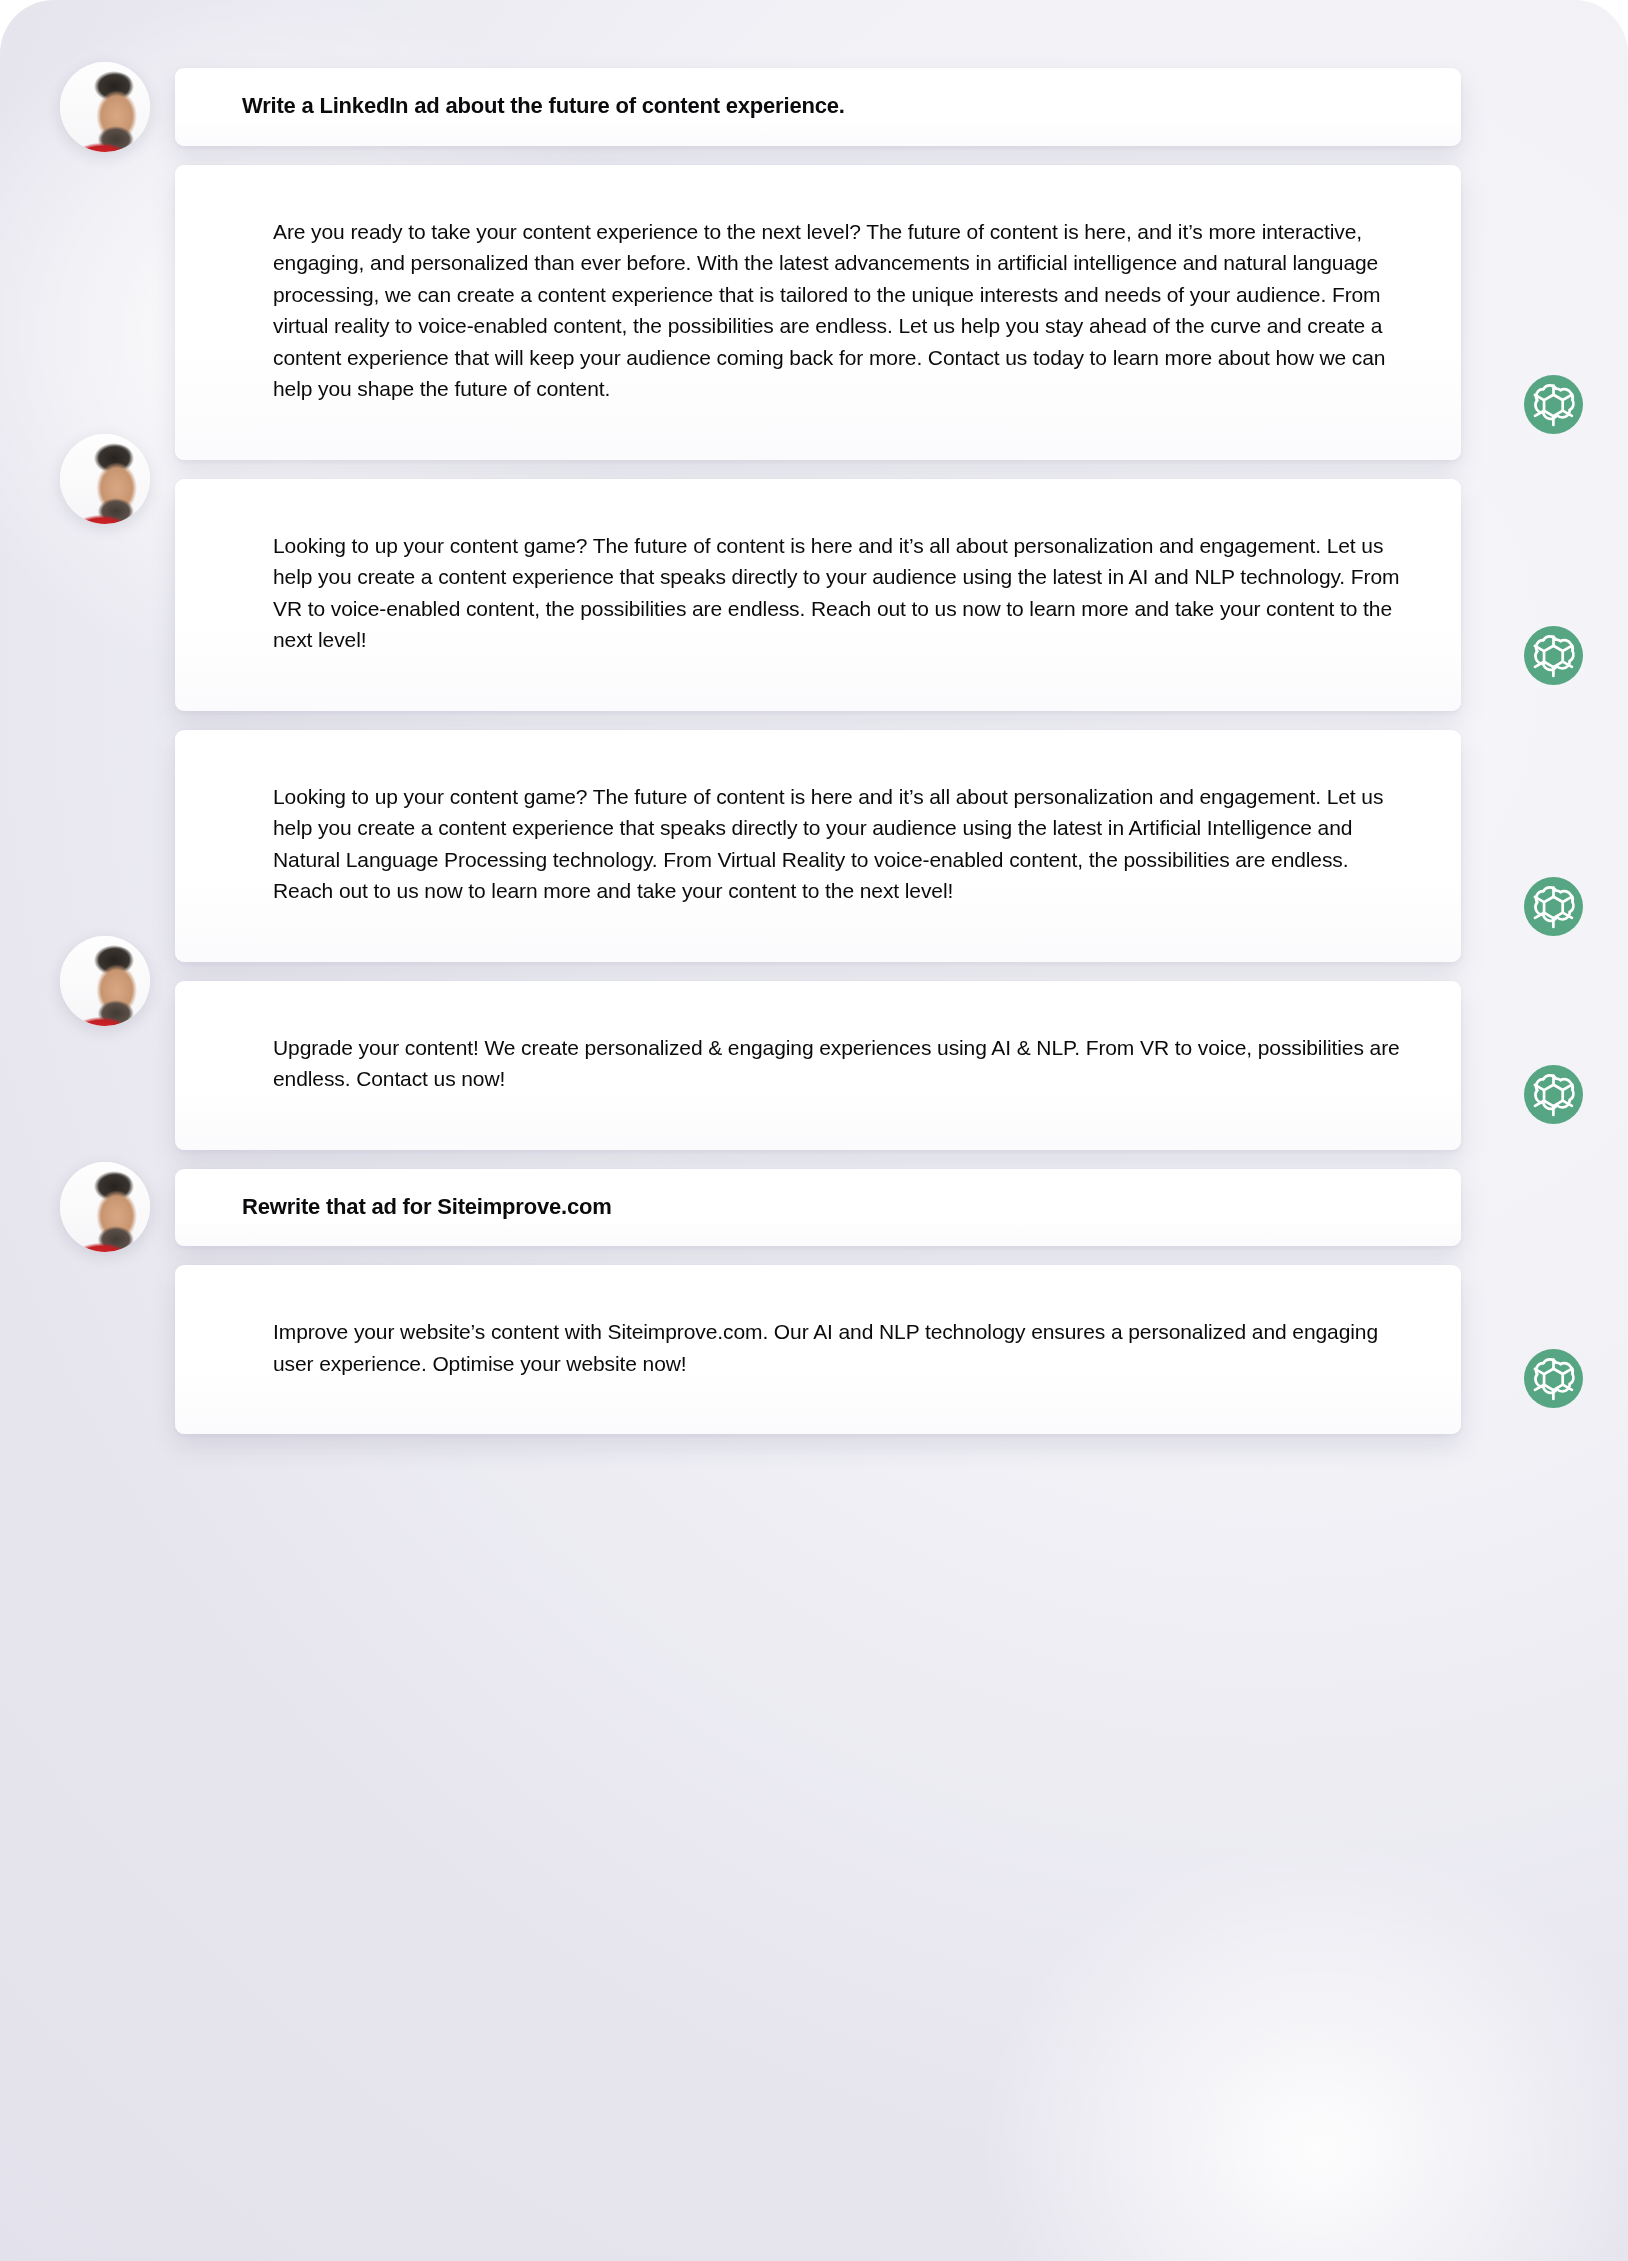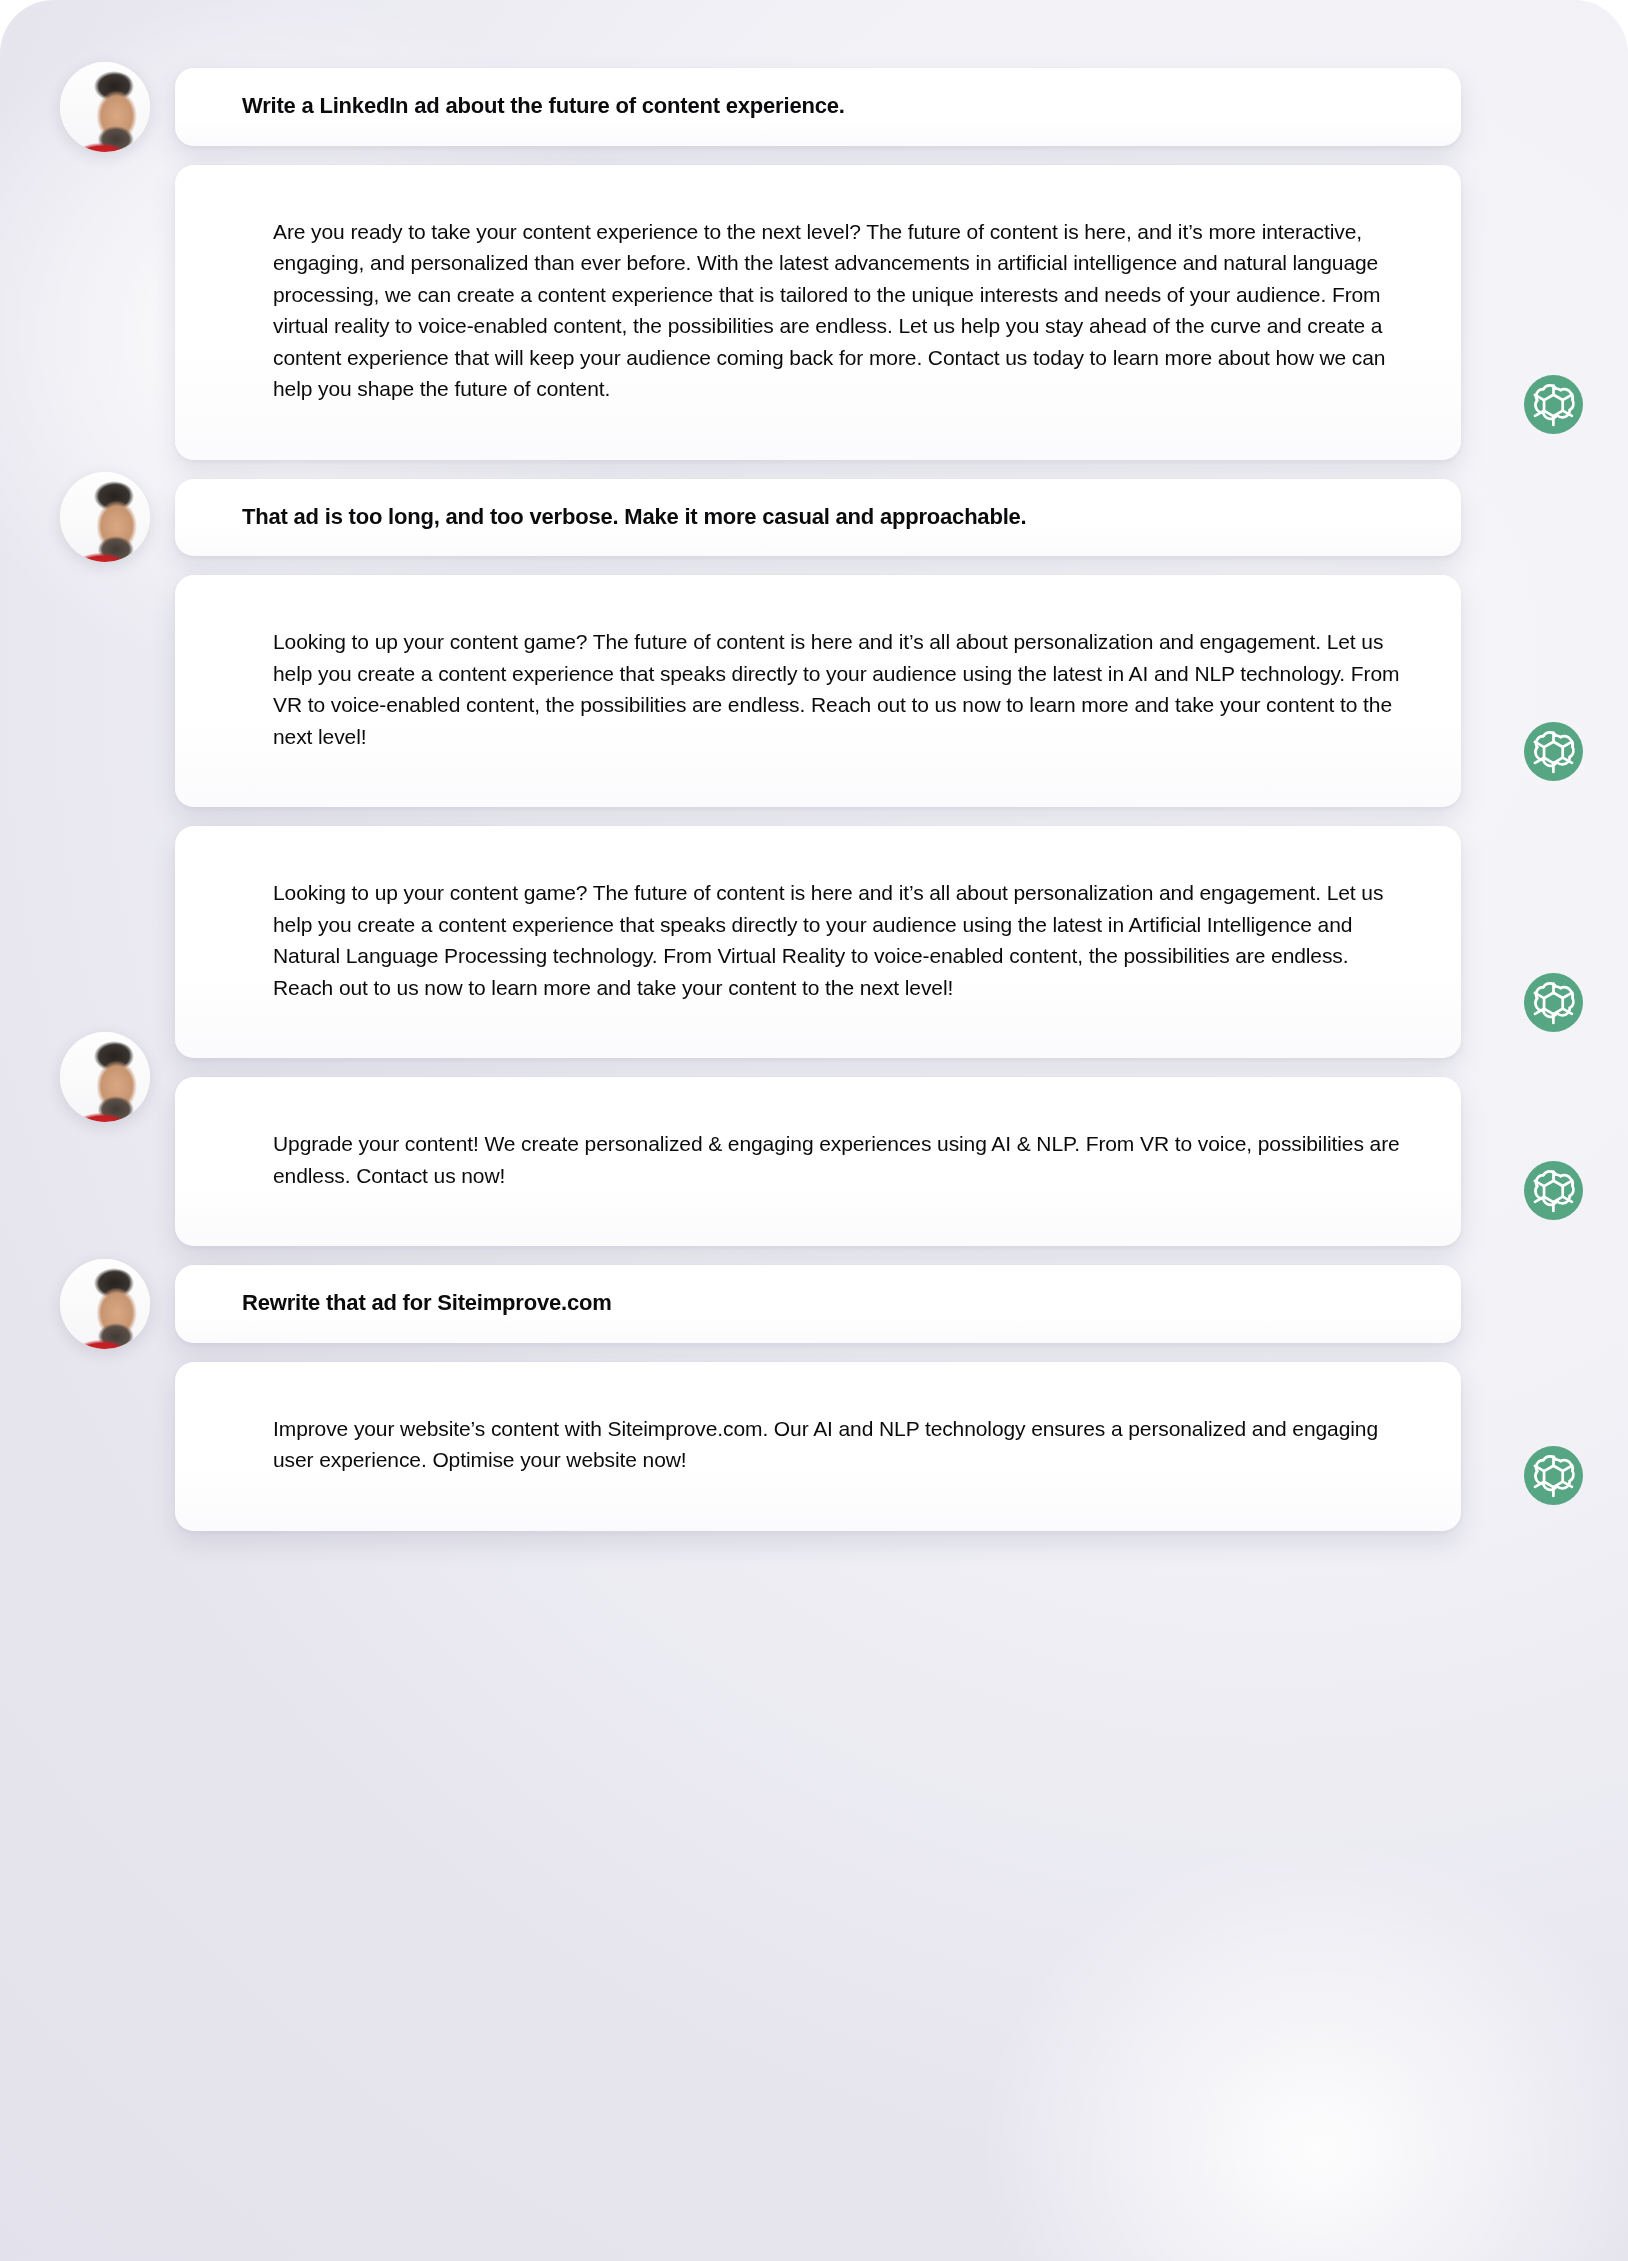--- a/index.html
+++ b/index.html
@@ -106,21 +106,21 @@
       radial-gradient(ellipse 18px 11.8px at 64% 22%, #b9bcbe 0%, #8e9295 55%, rgba(142,146,149,0) 78%),
       radial-gradient(ellipse 11.8px 7.2px at 54% 25%, #cfd2d4 0%, rgba(207,210,212,0) 80%),
       
       linear-gradient(180deg, #fefefe 0%, #f6f6f8 100%);
   }
 
   
   .bubble {
     position: relative;
     background: linear-gradient(180deg, #ffffff 0%, #ffffff 62%, #fbfbfd 100%);
-    border-radius: 19px;
+    border-radius: 9px;
     box-shadow:
       0 1.8px 4.5px rgba(70,66,110,0.05),
       0 11.8px 26px rgba(70,66,110,0.13);
     z-index: 3;
   }
   .bubble-user {
     padding: 24.4px 41px 25px 67px;
   }
   .bubble-bot {
     padding: 51px 59px 55px 98px;
@@ -203,23 +203,20 @@
             <path d="M65.6 60.4 L81.2 69.2"></path>
           </g>
         </svg>
       </span>
     </div>
 
     <div class="row row-user">
       <div class="avatar">
         <div class="photo"></div>
       </div>
-      <div class="bubble bubble-user">
-        <p class="msg-text">That ad is too long, and too verbose. Make it more casual and approachable.</p>
-      </div>
     </div>
 
     <div class="row row-bot">
       <div class="bubble bubble-bot">
         <p class="msg-text">Looking to up your content game? The future of content is here and it’s all about personalization and engagement. Let us help you create a content experience that speaks directly to your audience using the latest in AI and NLP technology. From VR to voice-enabled content, the possibilities are endless. Reach out to us now to learn more and take your content to the next level!</p>
       </div>
       <span class="gpt-mark">
         <svg viewBox="0 0 100 100" aria-hidden="true">
           <g fill="none" stroke="#ffffff" stroke-width="4.6" stroke-linejoin="round" stroke-linecap="round">
             <path d="M62.0 25.6 a12.6 12.6 0 0 1 17.2 4.6 a12.6 12.6 0 0 1 3.0 12.0"></path>

